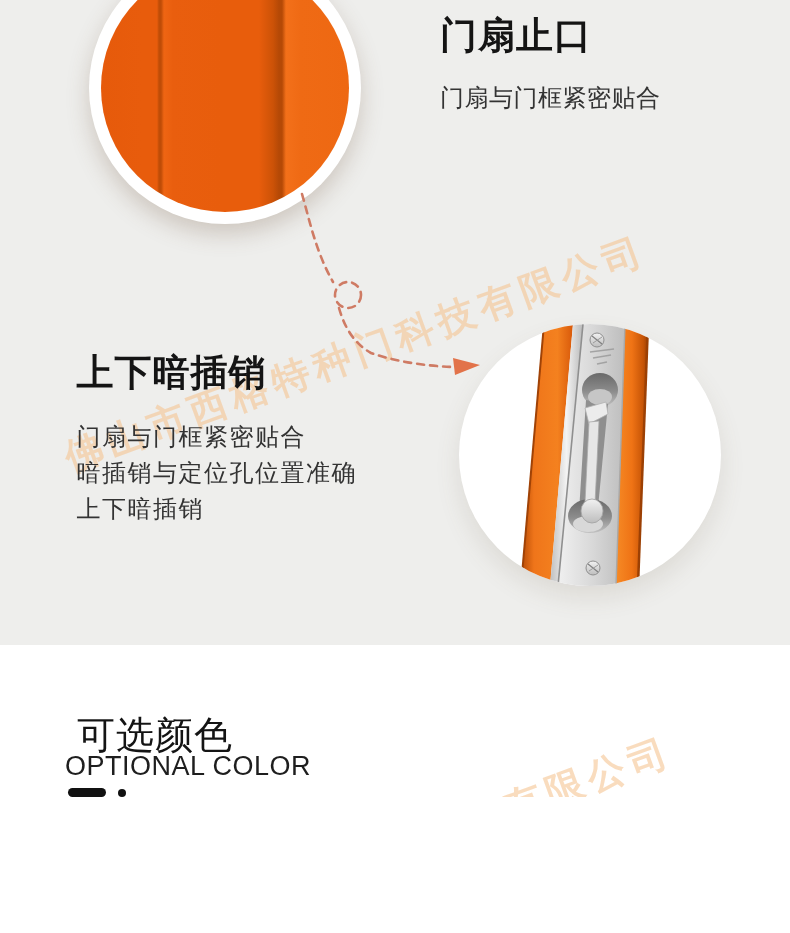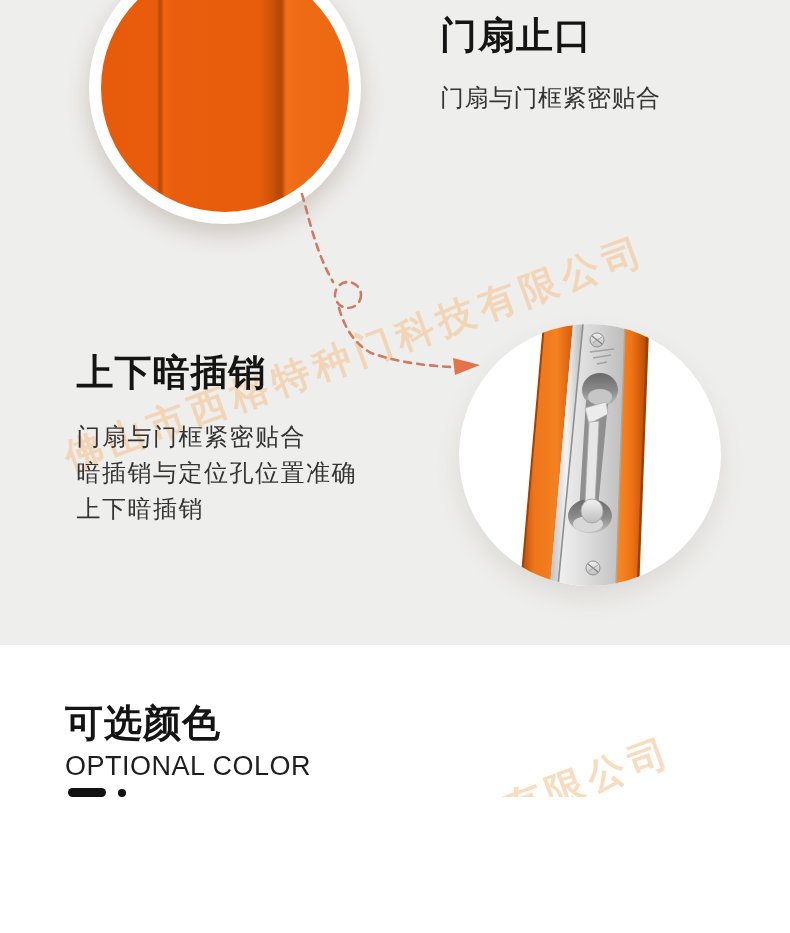--- a/index.html
+++ b/index.html
@@ -53,21 +53,21 @@
   }
   .feature2 .feature-title{margin-bottom:22px;}
   .feature-desc{margin:0;font-size:24px;line-height:36px;color:#333333;letter-spacing:0.5px;}
   .feature2 .feature-desc{letter-spacing:1.5px;}
 
   
   .connector{position:absolute;left:270px;top:178px;z-index:3;}
 
   
   .bottom-section{position:absolute;left:0;top:645px;width:790px;height:288px;background:#ffffff;}
-  .colors-title{position:absolute;left:65px;top:698px;margin:0;font-size:38px;line-height:50px;font-weight:700;color:#141414;letter-spacing:1px;z-index:4;}
+  .colors-title{position:absolute;left:65px;top:698px;margin:12px;font-size:38px;line-height:50px;font-weight:400;color:#141414;letter-spacing:1px;z-index:4;}
   .colors-subtitle{position:absolute;left:65px;top:753px;font-size:27px;line-height:26px;color:#1e1e1e;letter-spacing:0.5px;z-index:4;}
   .divider{position:absolute;left:68px;top:788px;height:10px;z-index:4;}
   .divider .bar{display:inline-block;vertical-align:top;width:38px;height:9px;border-radius:5px;background:#111111;}
   .divider .dot{display:inline-block;vertical-align:top;margin-left:12px;margin-top:1px;width:8px;height:8px;border-radius:50%;background:#111111;}
 
   .swatch{position:absolute;border-radius:50%;border:4px solid #c5c5c5;box-sizing:border-box;z-index:1;}
   .swatch-1{left:50px;top:854px;width:196px;height:196px;}
   .swatch-2{left:294px;top:868px;width:194px;height:194px;}
   .swatch-3{left:539px;top:852px;width:190px;height:190px;}
 </style>

